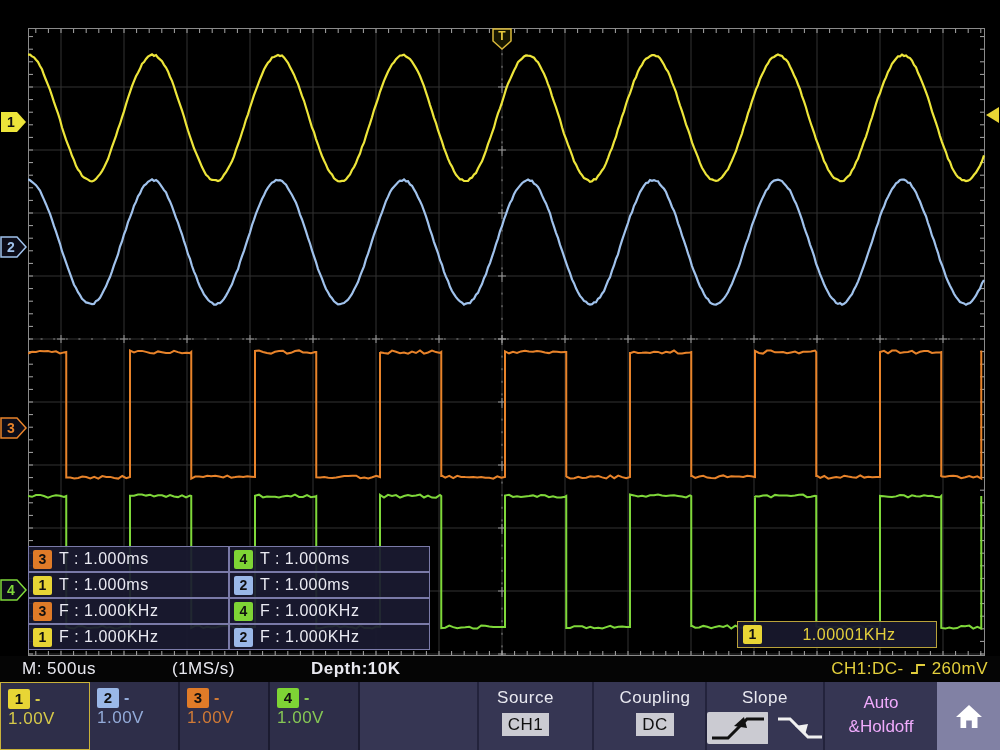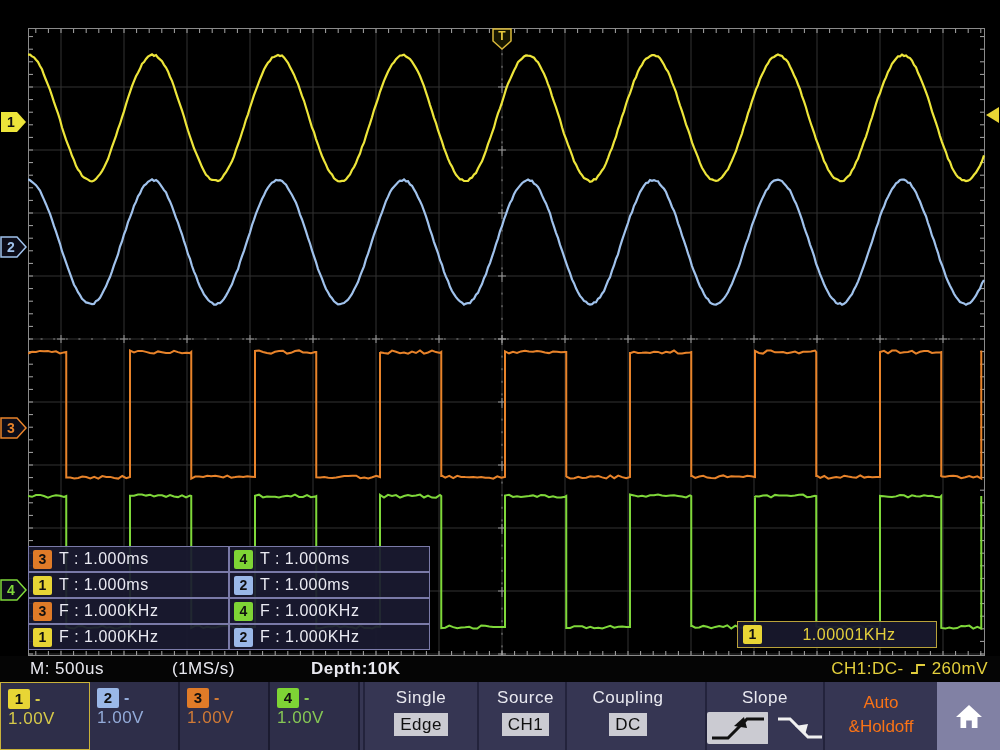--- a/index.html
+++ b/index.html
@@ -45,21 +45,21 @@
   .ch-badge{width:22px;height:20px;border-radius:2px;text-align:center;line-height:20px;
             font-size:15px;font-weight:bold;color:#101010;}
   .ch-dash{margin-left:5px;font-size:16px;font-weight:bold;}
   .ch-val{font-size:17px;letter-spacing:.5px;}
   .t1{color:#d6c94a;} .t2{color:#93abd9;} .t3{color:#d07a36;} .t4{color:#86c755;}
   .menu-item{position:absolute;top:0;height:68px;box-sizing:border-box;border-left:2px solid #23233c;
              text-align:center;padding-top:6px;}
   .menu-label{font-size:17px;color:#e9e9f0;letter-spacing:.5px;}
   .menu-chip{display:inline-block;margin-top:5px;background:#cbcbd2;color:#101010;
              font-size:17px;line-height:23px;padding:0 6px;letter-spacing:.5px;}
-  .menu-two{font-size:17px;color:#f97316;line-height:24px;padding-top:3px;}
+  .menu-two{font-size:17px;color:#f0abfc;line-height:24px;padding-top:3px;}
   #slope-icons{margin-top:4px;display:flex;align-items:center;justify-content:center;gap:8px;}
   #home-btn{position:absolute;left:937px;top:0;width:63px;height:68px;background:#8181a4;
             display:flex;align-items:center;justify-content:center;}
 </style>
 </head>
 <body>
 
 <div id="page">
 
 
@@ -462,21 +462,21 @@
       <svg width="20" height="23" style="position: absolute; left: 492px; top: 28px; pointer-events: auto;">
         <polygon points="1,1 19,1 19,13 10,21 1,13" fill="#161600" stroke="#d9b93a" stroke-width="1.5"></polygon>
         <text x="10" y="12" font-size="12" font-weight="bold" font-family="Liberation Sans, sans-serif" fill="#e5c83c" text-anchor="middle">T</text>
       </svg>
       <svg width="16" height="18" style="position: absolute; left: 984px; top: 106px; pointer-events: auto;">
         <polygon points="15,1 15,17 2,9" fill="#e8d535"></polygon>
       </svg>
     </div>
 
   <div id="status-bar">
-    <span class="sb-text" style="left:30px;">M: 500us</span>
+    <span class="sb-text" style="left:22px;">M: 500us</span>
     <span class="sb-text" style="left:172px;">(1MS/s)</span>
     <span class="sb-text" style="left:311px;font-weight:bold;">Depth:10K</span>
     <div id="trig-info">
       <span>CH1:DC-</span>
       <svg width="16" height="16">
         <polyline points="1,12 7,12 7,4 15,4" fill="none" stroke="#e3cf3c" stroke-width="1.8"></polyline>
       </svg>
       <span>260mV</span>
     </div>
   </div>
@@ -504,29 +504,25 @@
       <div class="ch-val t3">1.00V</div>
     </div>
     <div class="ch-box" style="left:270px;">
       <div class="ch-top">
           <span class="ch-badge c4">4</span>
         <span class="ch-dash t4">-</span>
         </div>
       <div class="ch-val t4">1.00V</div>
     </div>
 
-    <div class="menu-item" style="left:363px;width:114px;">
-      <div class="menu-label">Single</div>
-      <span class="menu-chip">Edge</span>
-    </div>
     <div class="menu-item" style="left:477px;width:95px;">
       <div class="menu-label">Source</div>
       <span class="menu-chip">CH1</span>
     </div>
-    <div class="menu-item" style="left:565px;width:124px;">
+    <div class="menu-item" style="left:592px;width:124px;">
       <div class="menu-label">Coupling</div>
       <span class="menu-chip">DC</span>
     </div>
     <div class="menu-item" style="left:705px;width:118px;">
       <div class="menu-label">Slope</div>
       <div id="slope-icons">
         <svg width="62" height="32">
           <rect x="0" y="0" width="62" height="32" rx="2" fill="#cbcbd2"></rect>
           <polyline points="5,26 21,26 40,7 57,7" fill="none" stroke="#111" stroke-width="3"></polyline>
           <polygon points="37,5 40,16 27,14" fill="#111"></polygon>

